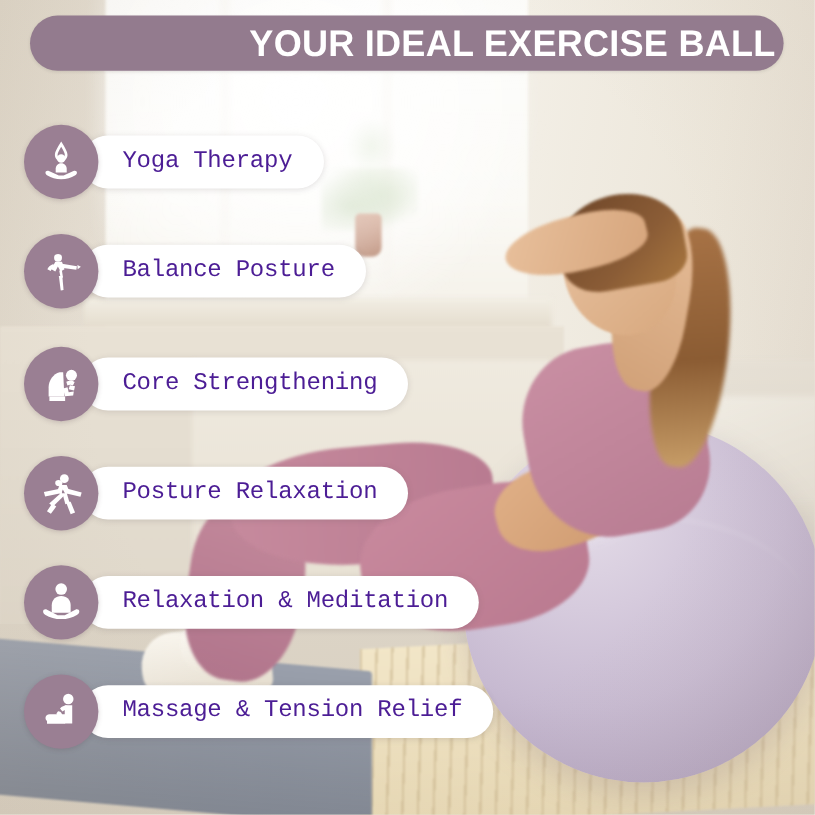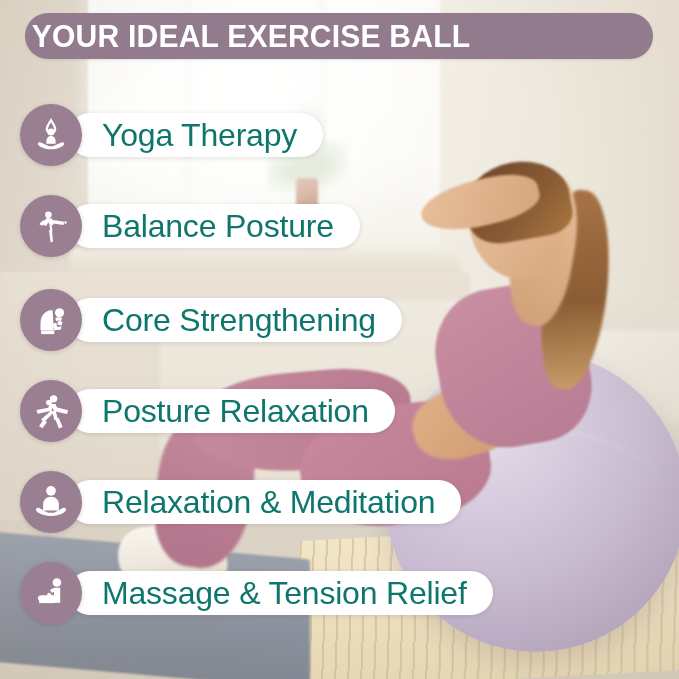--- a/index.html
+++ b/index.html
@@ -215,21 +215,21 @@
     position:absolute;inset:0;
     background:radial-gradient(ellipse at 50% 45%, rgba(255,255,255,0) 55%, rgba(190,175,155,.16) 100%);
     pointer-events:none;
   }
 
   
   .title-banner{
     position:absolute;left:25px;top:13px;width:628px;height:46px;
     background:#937b8e;
     border-radius:23px;
-    display:flex;align-items:center;justify-content:flex-start;
+    display:flex;align-items:center;justify-content:flex-end;
     box-shadow:0 1px 3px rgba(0,0,0,.10);
   }
   .title-text{
     color:#ffffff;
     font-family:"Liberation Sans", sans-serif;
     font-weight:bold;
     font-size:31px;
     letter-spacing:.2px;
     white-space:nowrap;
     line-height:1;
@@ -255,23 +255,23 @@
     position:relative;z-index:2;
     margin-left:-14px;
     height:44px;
     background:#ffffff;
     border-radius:22px;
     display:flex;align-items:center;
     padding-left:34px;padding-right:26px;
     box-shadow:0 1px 5px rgba(90,75,85,.18);
   }
   .pill-label{
-    color:#0f766e;
-    font-family:Liberation Sans, sans-serif;
-    font-size:32px;
+    color:#4c1d95;
+    font-family:Liberation Mono, monospace;
+    font-size:20px;
     font-weight:normal;
     letter-spacing:-.2px;
     white-space:nowrap;
     line-height:1;
   }
 
   
   .f1{top:99px;}
   .f2{top:190px;}
   .f3{top:284px;}

